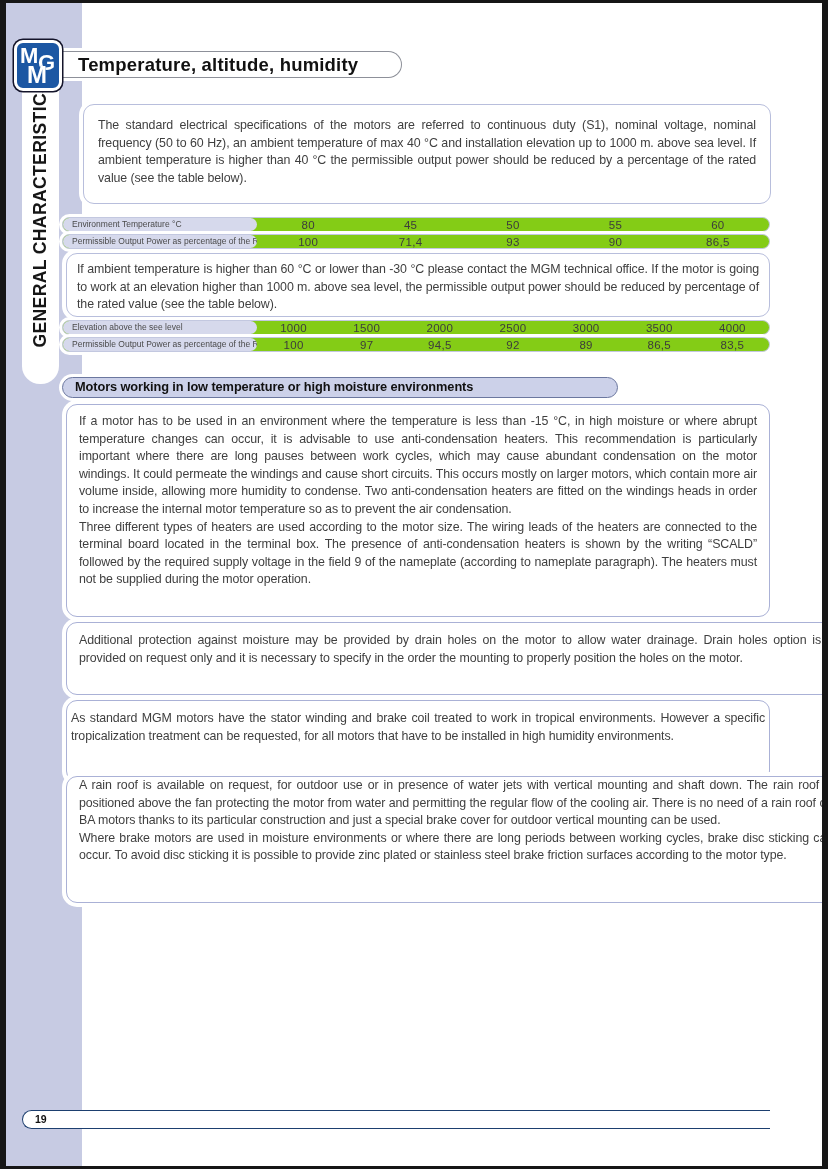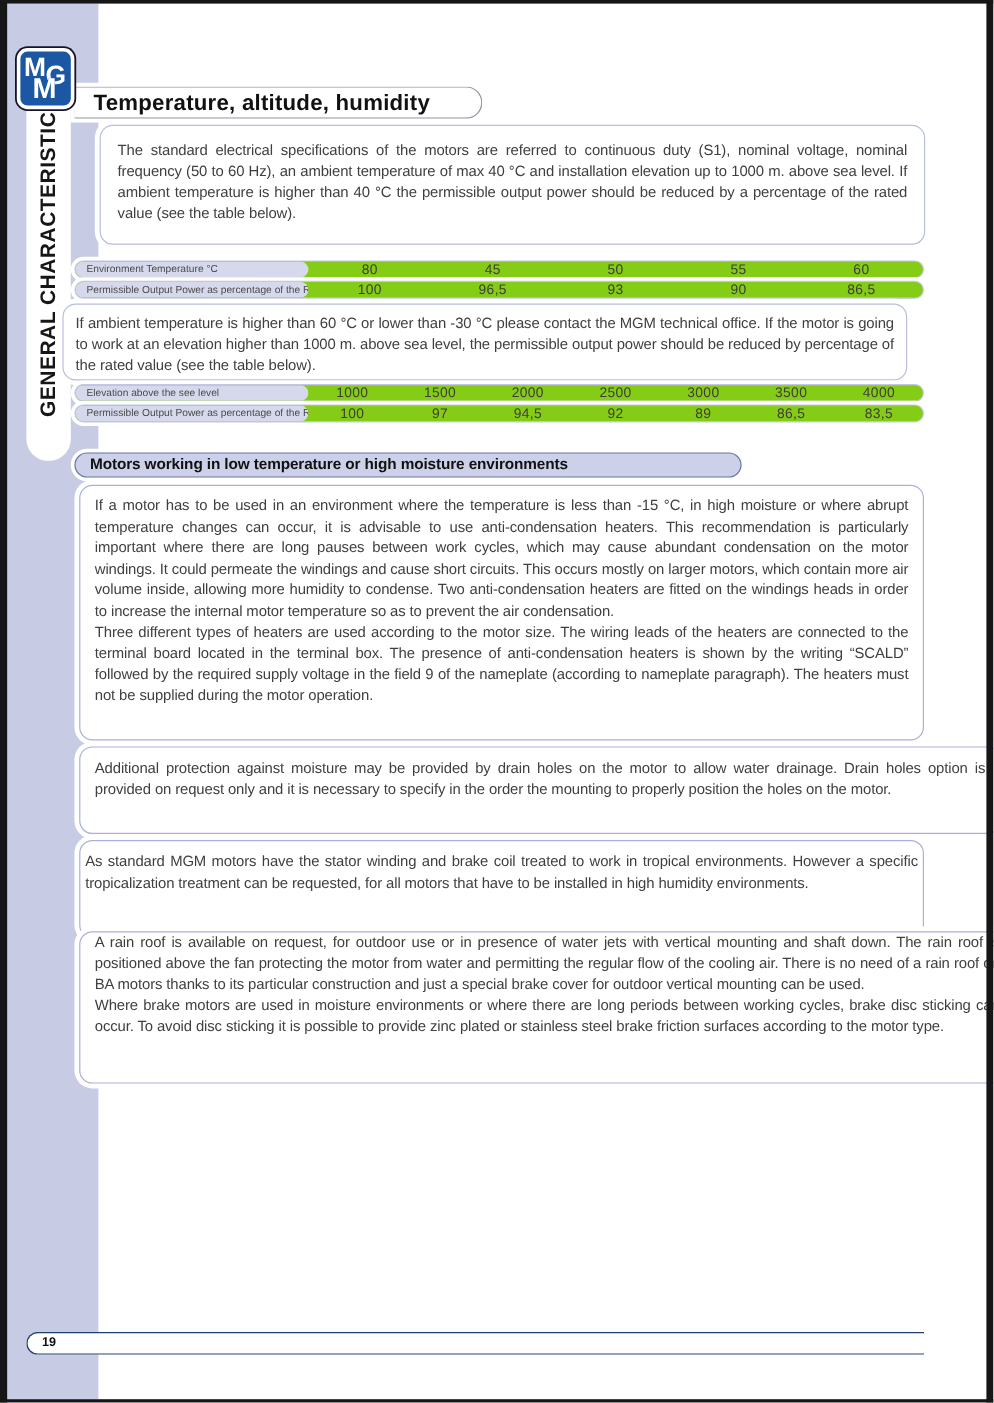--- a/index.html
+++ b/index.html
@@ -38,35 +38,35 @@
   .logo span { position:absolute; color:#ffffff; font-weight:bold; line-height:1; text-shadow:0 0 1px #1c57a3; }
   .logo .l1 { left:3px;  top:2px;  font-size:22px; }
   .logo .l2 { left:21px; top:9px;  font-size:22px; }
   .logo .l3 { left:10px; top:20px; font-size:24px; }
 
   
   .title-bar {
     position:absolute; left:62px; top:51px; width:340px; height:27px;
     background:#ffffff; border:1.2px solid #8d9099; border-left:none;
     border-radius:0 14px 14px 0; box-shadow:0 0 0 3px #ffffff; z-index:4;
-    display:flex; align-items:center; padding-left:16px;margin-top:21px;
+    display:flex; align-items:center; padding-left:16px;
   }
   .title-bar h1 { font-size:18.5px; font-weight:bold; color:#111111; letter-spacing:0.2px; }
 
   
   .tbox {
     position:absolute; background:#ffffff;
     border:1.2px solid #aab1d6; border-radius:11px;
     box-shadow:0 0 0 4px #ffffff; z-index:3;
     color:#3f3f3f; font-size:12.4px; line-height:17.6px;
     text-align:justify; letter-spacing:-0.1px;
   }
   .tbox p + p { margin-top:0; }
   .box-intro    { left:83px; top:104px; width:688px; height:100px; padding:12px 14px; border-color:#b8bedc; }
-  .box-mid      { left:52px; top:253px; width:704px; height:64px;  padding:7px 10px;  border-color:#b8bedc; }
+  .box-mid      { left:66px; top:253px; width:704px; height:64px;  padding:7px 10px;  border-color:#b8bedc; }
   .box-heaters  { left:66px; top:404px; width:704px; height:213px; padding:8px 12px; }
   .box-drain    { left:66px; top:622px; width:768px; height:73px;  padding:9px 12px; }
   .box-tropical { left:66px; top:700px; width:704px; height:82px;  padding:9px 4px; }
   .box-rainroof { left:66px; top:776px; width:780px; height:127px; padding:0 12px; }
 
   
   .dtable { position:absolute; left:62px; width:708px; z-index:3; }
   .dtable.t1 { top:217px; }
   .dtable.t2 { top:320px; }
   .trow {
@@ -140,21 +140,21 @@
         <div class="tval">45</div>
         <div class="tval">50</div>
         <div class="tval">55</div>
         <div class="tval">60</div>
       </div>
     </div>
     <div class="trow">
       <div class="tlabel">Permissible Output Power as percentage of the Rated Power.</div>
       <div class="tvals">
         <div class="tval">100</div>
-        <div class="tval">96,5</div>
+        <div class="tval">71,4</div>
         <div class="tval">93</div>
         <div class="tval">90</div>
         <div class="tval">86,5</div>
       </div>
     </div>
   </div>
 
   <div class="tbox box-mid">
     <p>If ambient temperature is higher than 60 °C or lower than -30 °C please contact the MGM technical office. If the motor is going to work at an elevation higher than 1000 m. above sea level, the permissible output power should be reduced by percentage of the rated value (see the table below).</p>
   </div>

